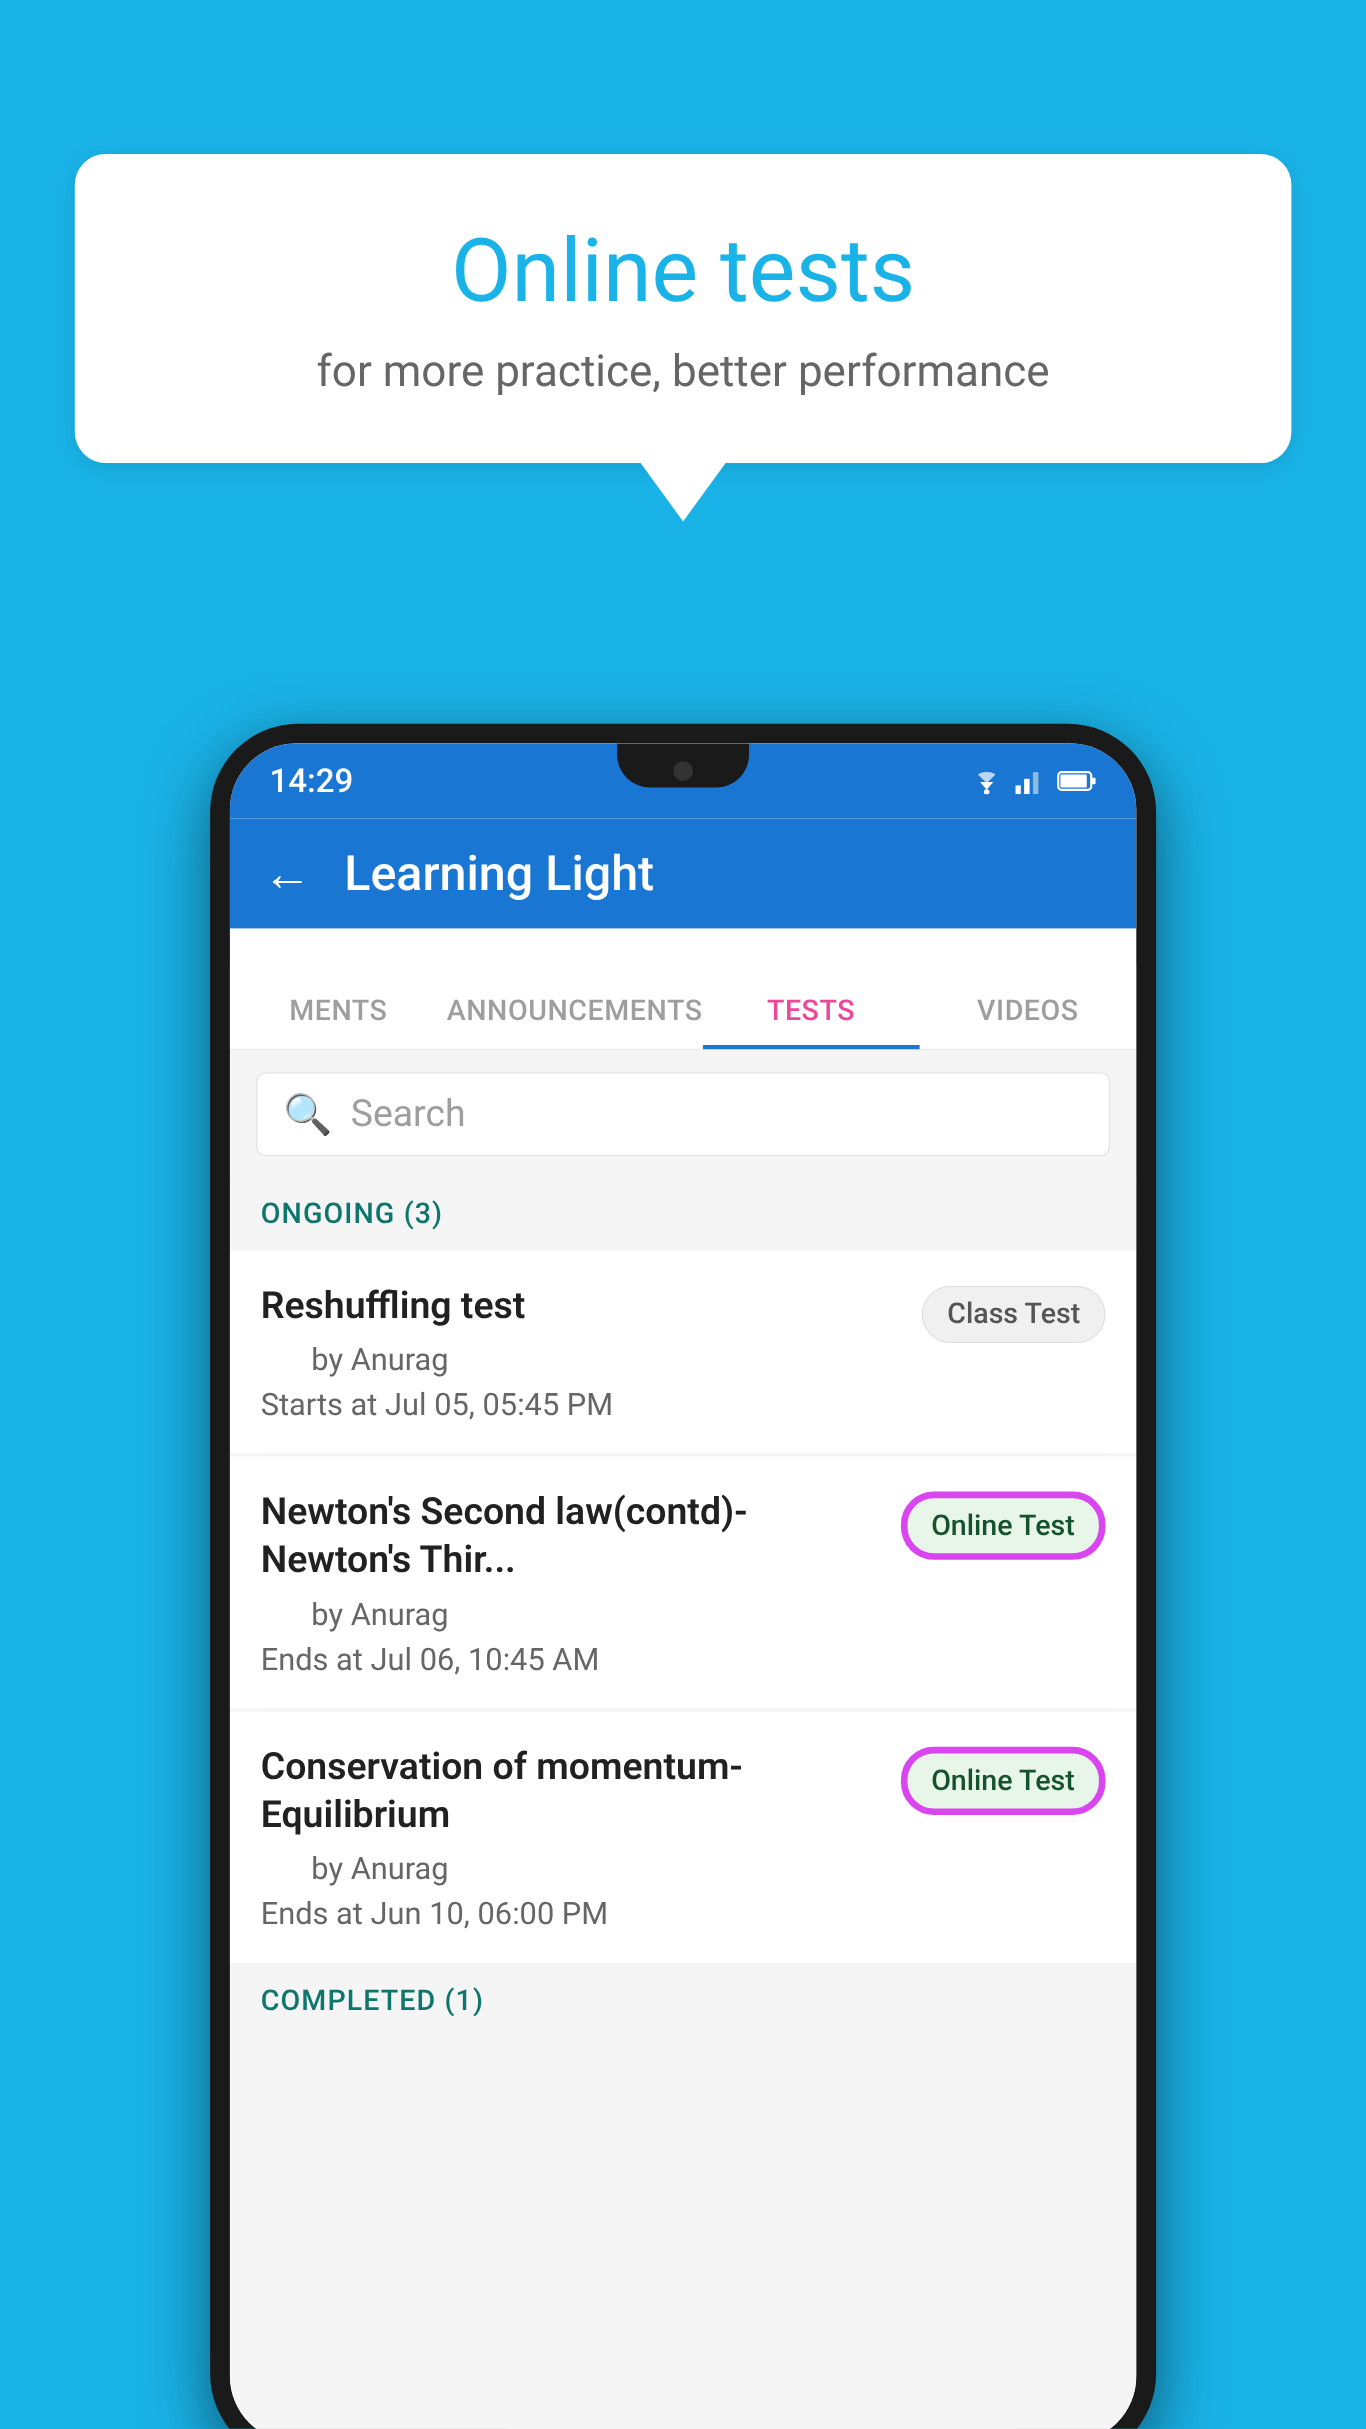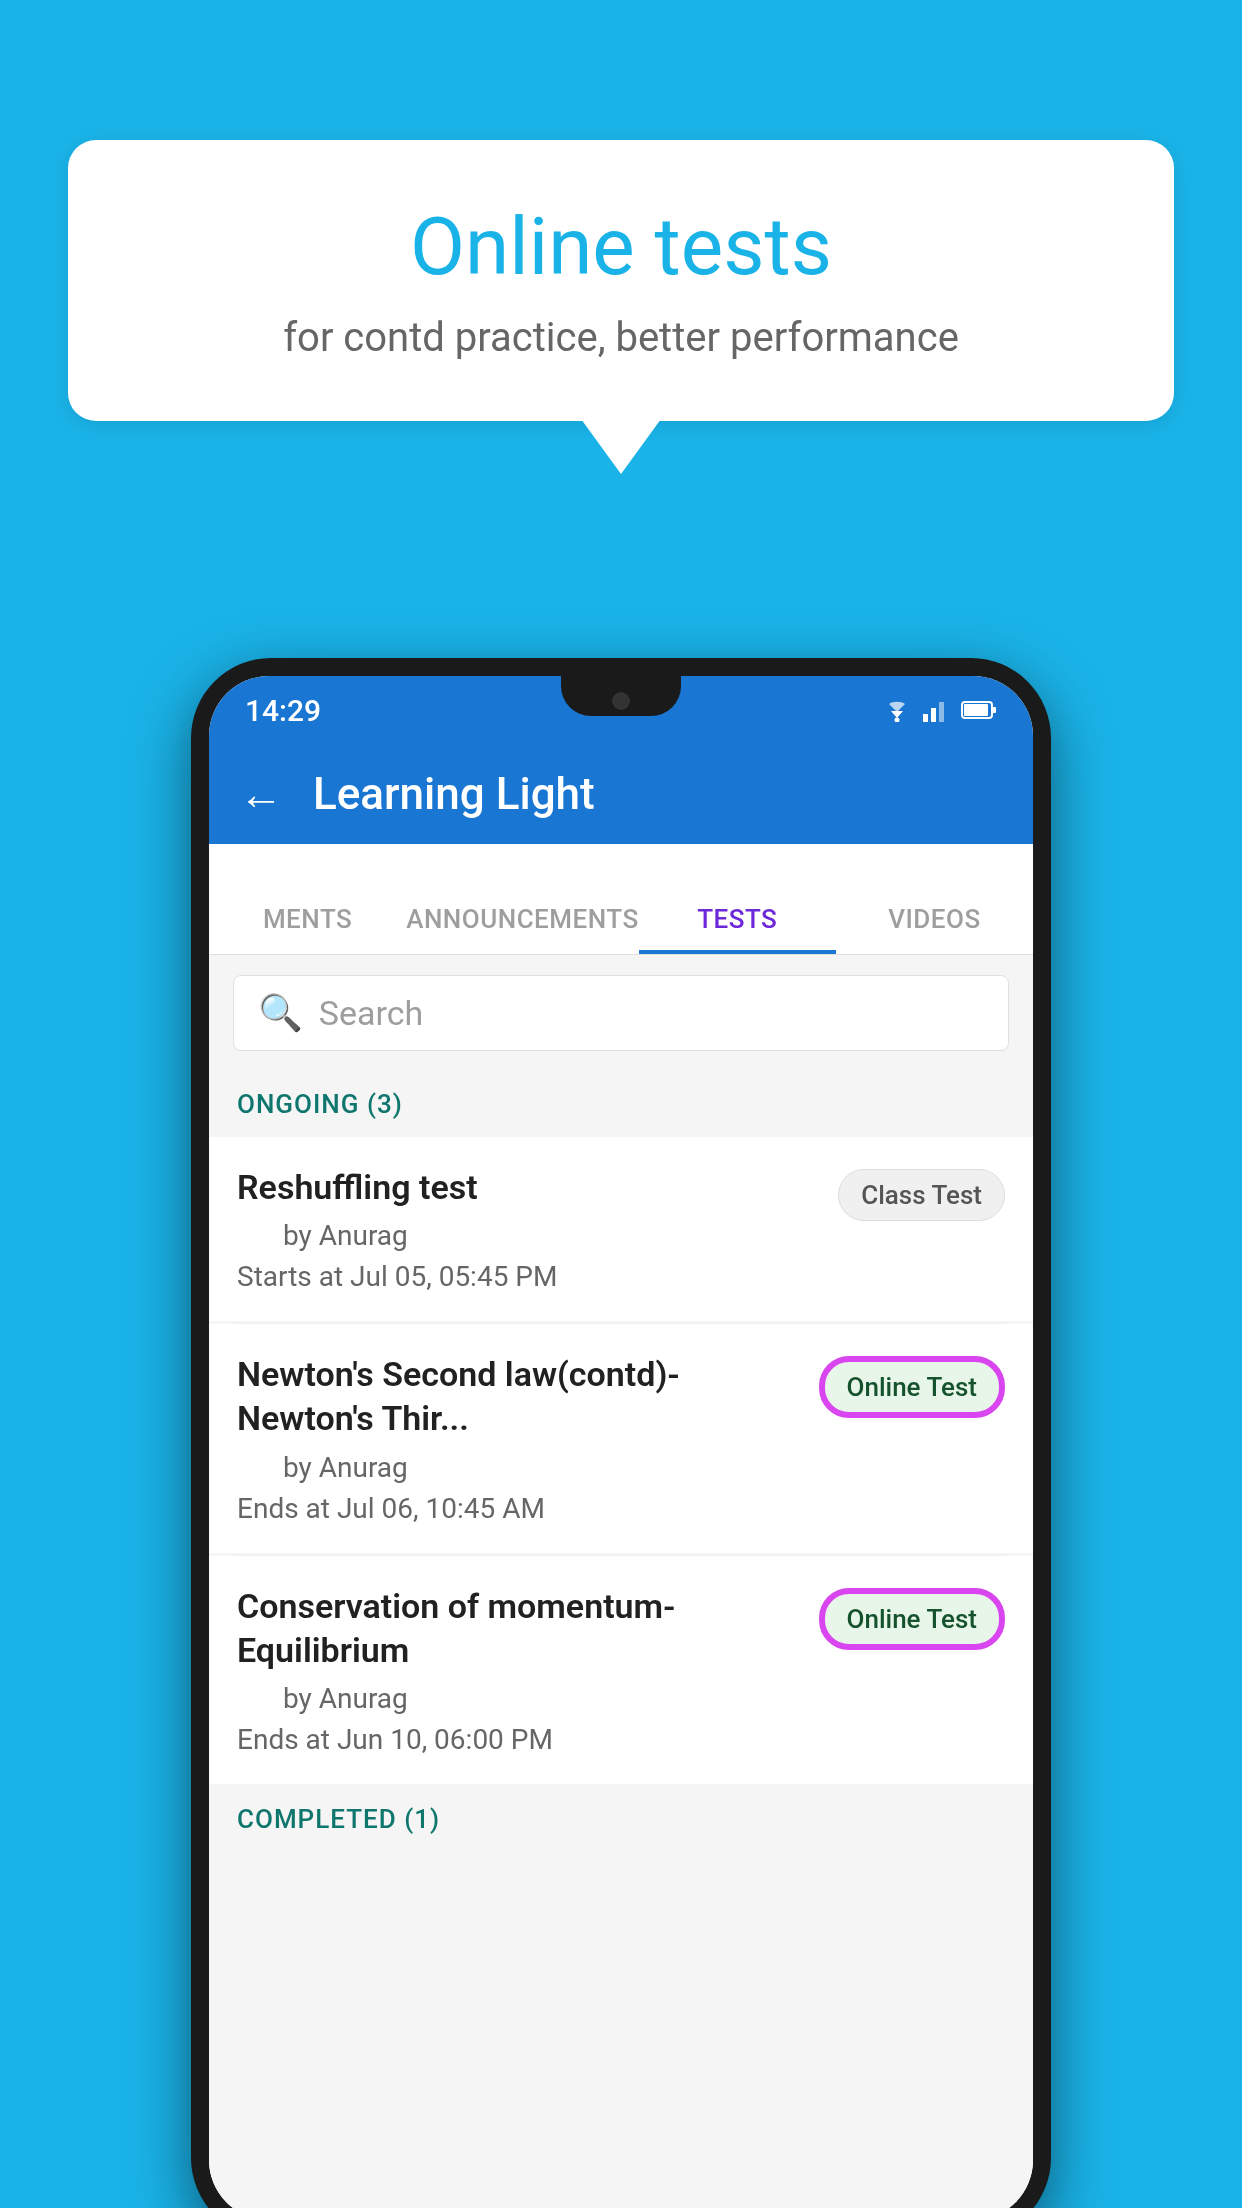--- a/index.html
+++ b/index.html
@@ -169,21 +169,21 @@
       padding: 28px 0 20px;
       font-size: 26px;
       font-weight: 500;
       color: #9e9e9e;
       letter-spacing: 0.5px;
       cursor: pointer;
       position: relative;
     }
 
     .tab-item.active {
-      color: #6d28d9;
+      color: #ec4899;
     }
 
     .tab-item.active::after {
       content: '';
       position: absolute;
       bottom: 0;
       left: 0;
       right: 0;
       height: 4px;
       background: #1976d2;
@@ -300,21 +300,21 @@
       background: #f5f5f5;
       padding: 18px 28px;
     }
   </style>
 </head>
 <body>
 
 <div class="speech-bubble-container">
   <div class="speech-bubble">
     <div class="speech-bubble-title">Online tests</div>
-    <div class="speech-bubble-subtitle">for contd practice, better performance</div>
+    <div class="speech-bubble-subtitle">for more practice, better performance</div>
   </div>
   <div class="speech-bubble-arrow"></div>
 </div>
 
 <div class="phone-frame">
   <div class="phone-screen">
 
     <div class="status-bar">
       <div class="notch">
         <div class="camera-dot"></div>

